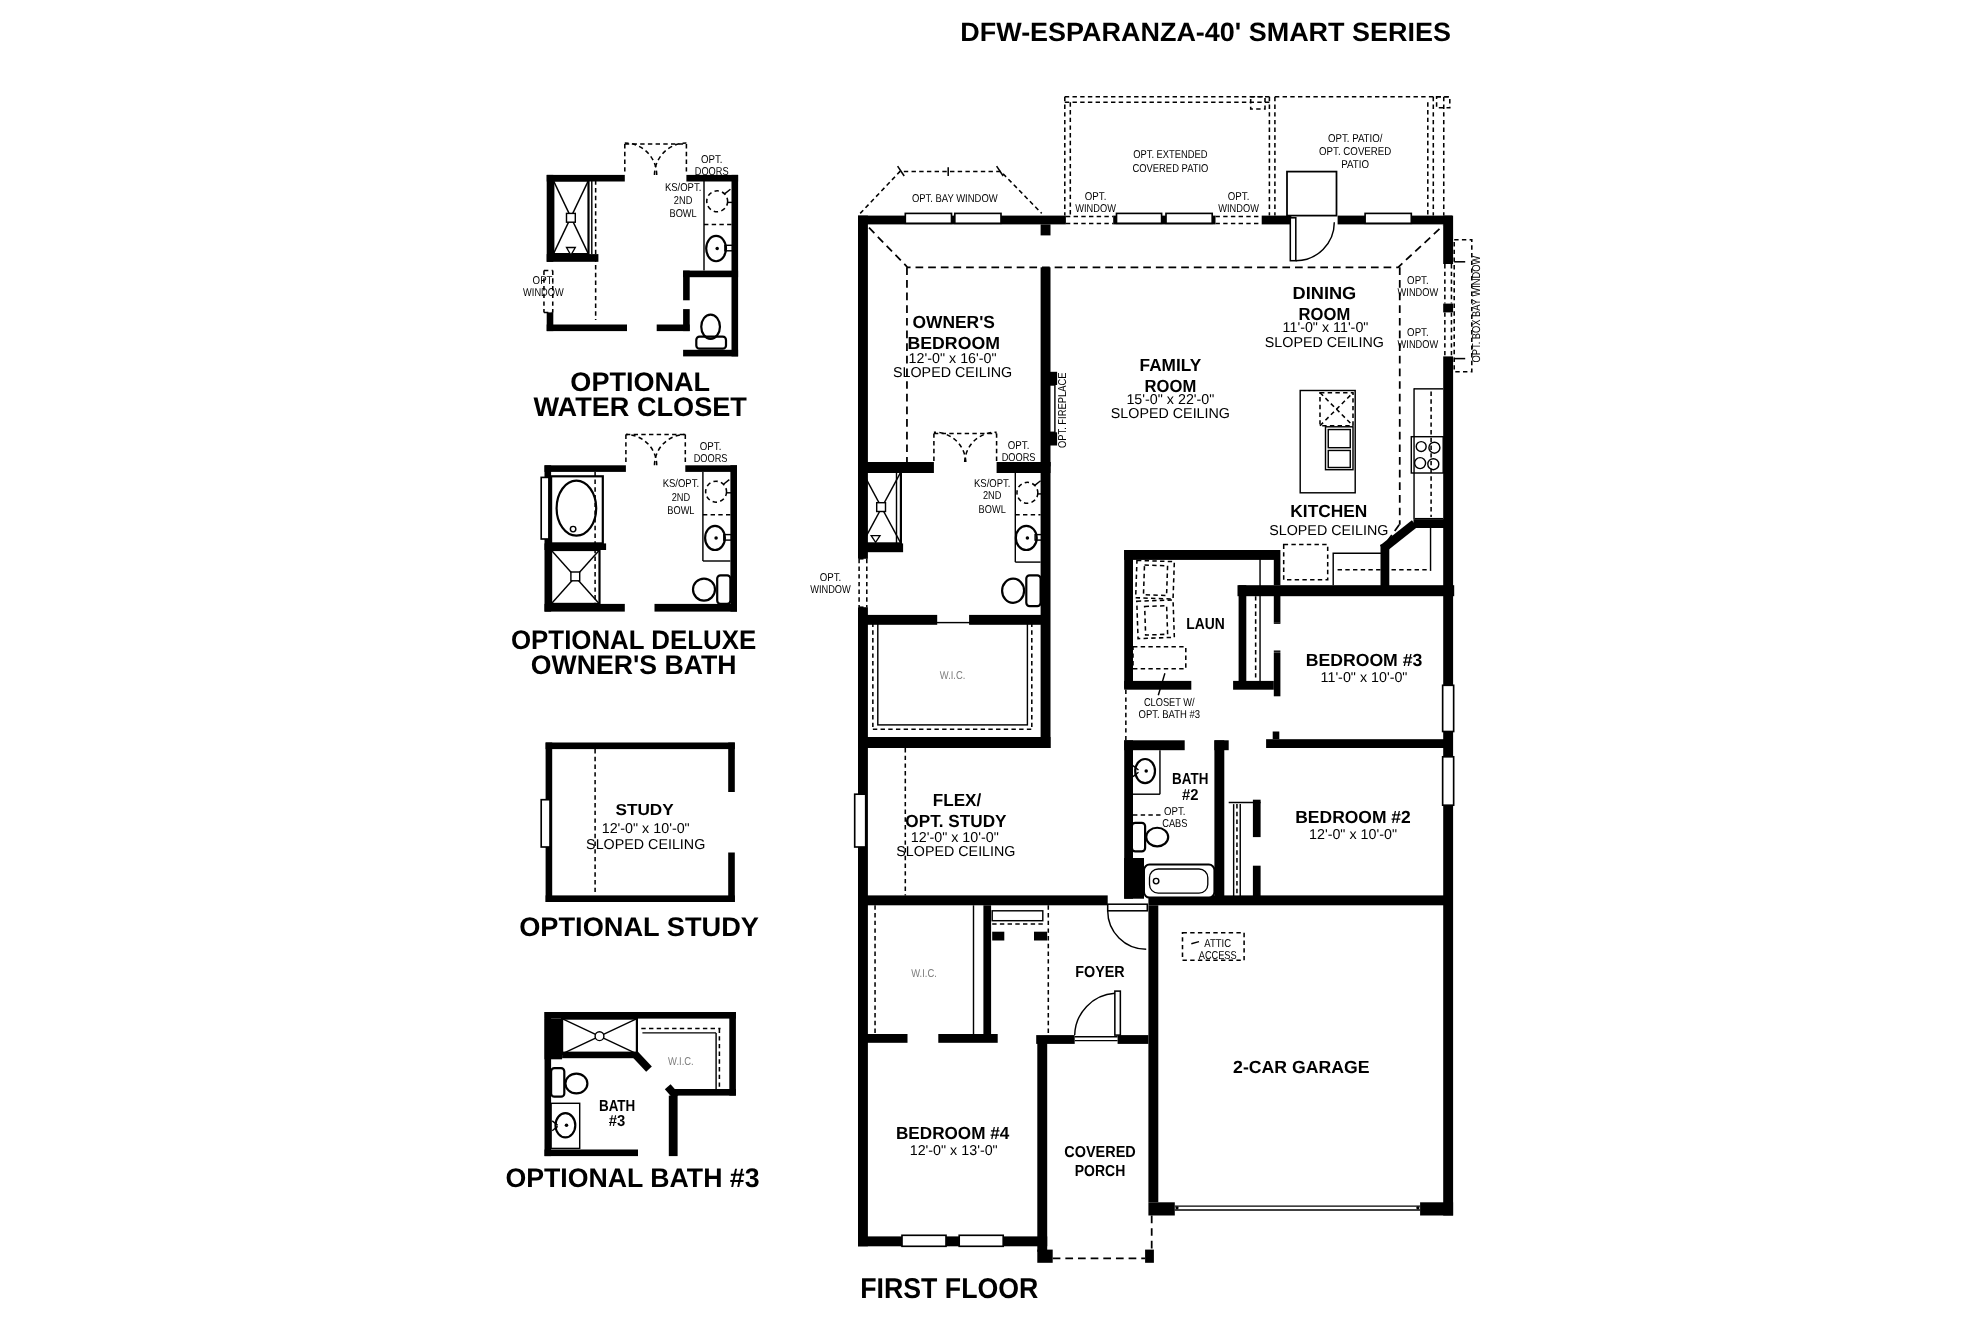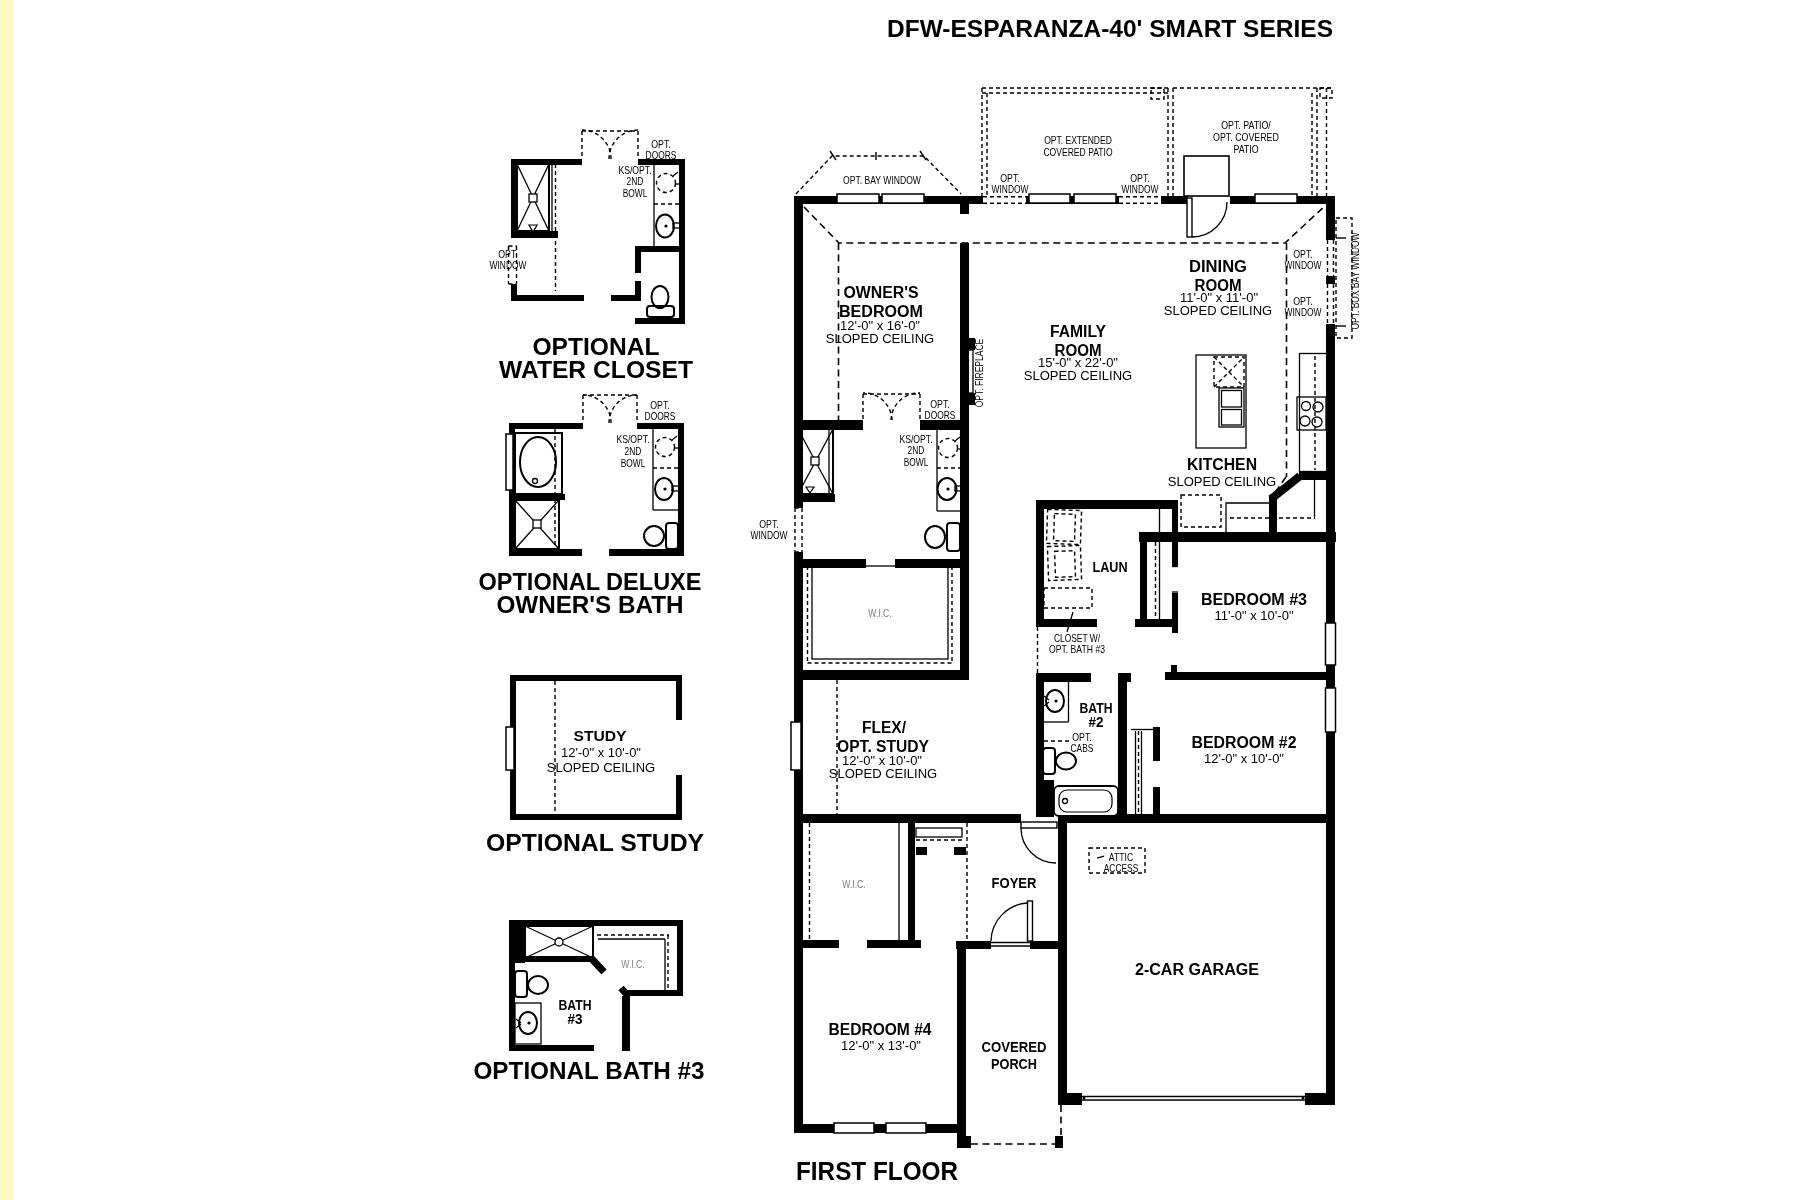--- a/index.html
+++ b/index.html
@@ -1,16 +1,16 @@
 <!DOCTYPE html>
 <html><head>
 <meta charset="utf-8">
 <style>
 html,body{margin:0;padding:0;background:#fff;}
-#page{width:1772px;height:1200px;position:relative;background:#fef9c3;padding-left:14px;}
+#page{width:1772px;height:1200px;position:relative;background:#ef4444;}
 svg{display:block;}
 text{font-family:"Liberation Sans",sans-serif;fill:#000;}
 .w{fill:#000;}
 .o{fill:none;stroke:#000;stroke-width:2;}
 .o1{fill:none;stroke:#000;stroke-width:1.3;}
 .win{fill:#fff;stroke:#000;stroke-width:1.5;}
 .d{fill:none;stroke:#000;stroke-width:1.6;stroke-dasharray:7 4.5;}
 .d2{fill:none;stroke:#000;stroke-width:1.4;stroke-dasharray:4 3;}
 .rb{font-weight:bold;font-size:16px;text-anchor:middle;}
 .rb2{font-weight:bold;font-size:14.5px;text-anchor:middle;}

